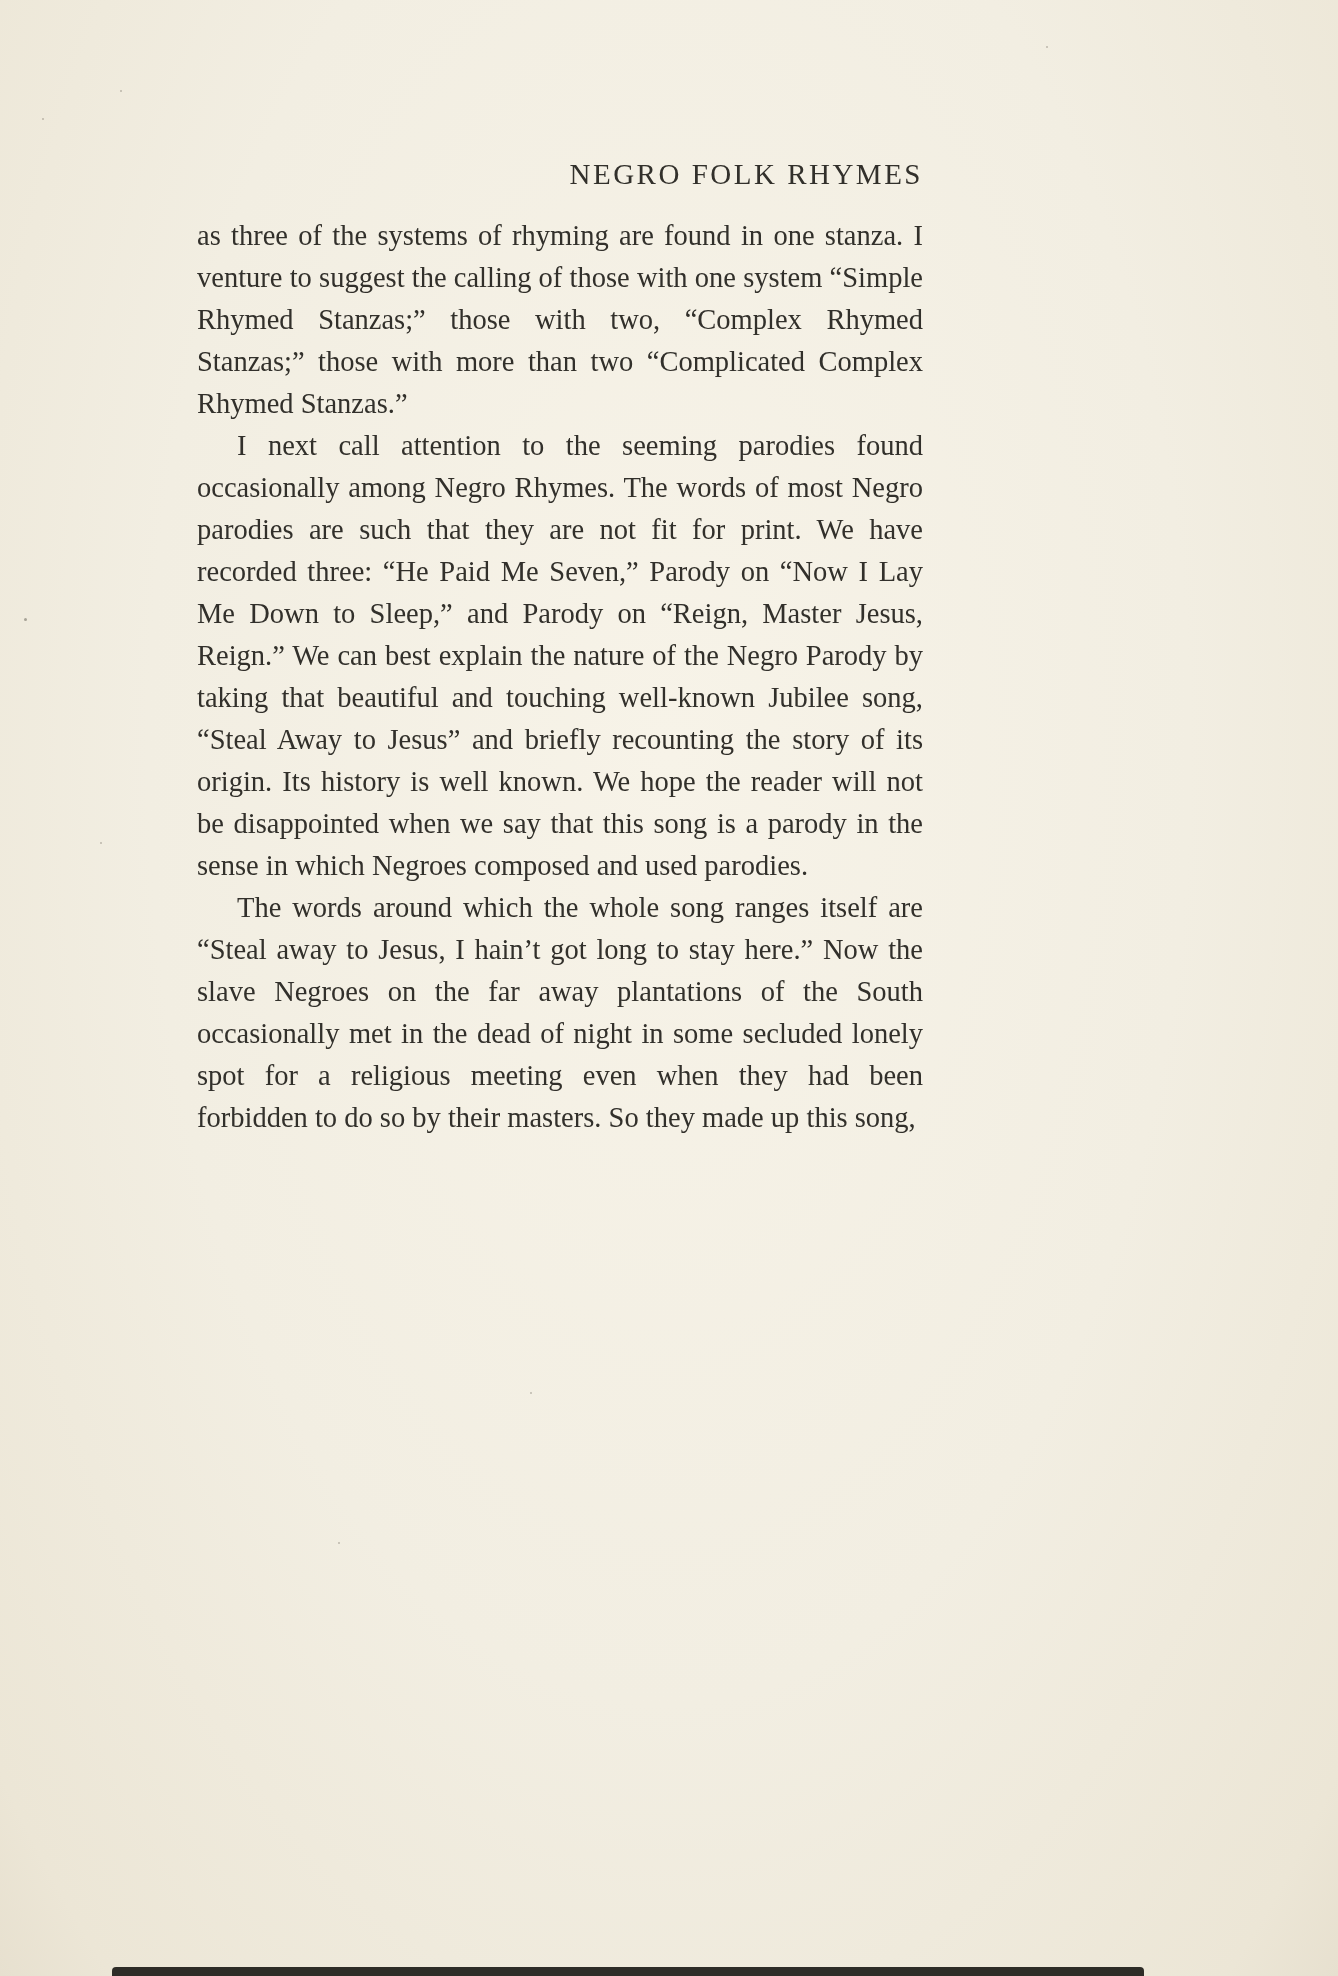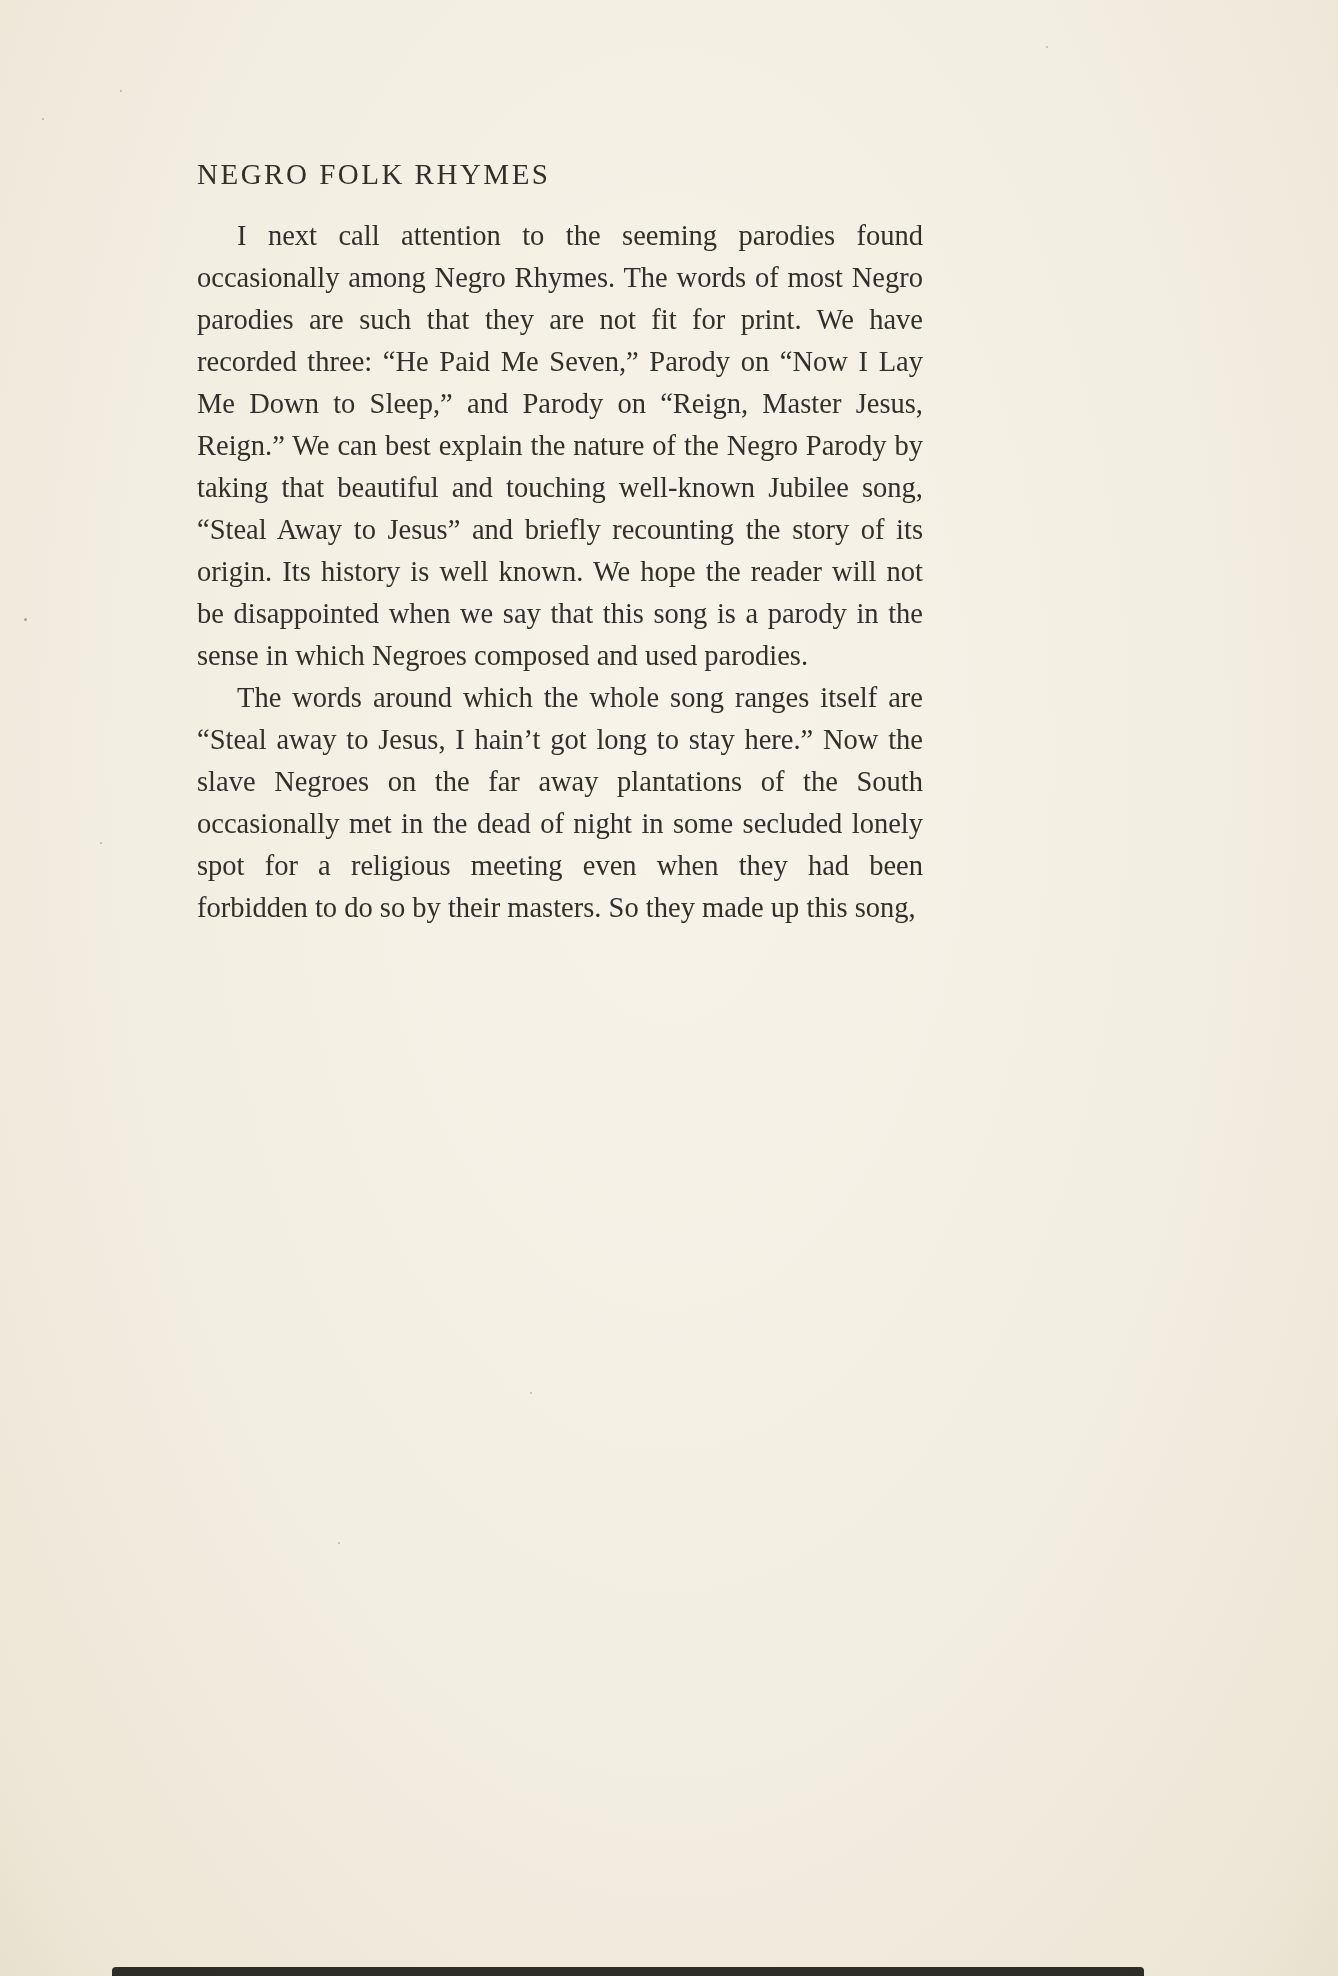--- a/index.html
+++ b/index.html
@@ -22,21 +22,21 @@
   .content {
     position: absolute;
     left: 197px;
     top: 158px;
     width: 726px;
   }
   .running-header {
     font-size: 29px;
     font-weight: normal;
     letter-spacing: 2.5px;
-    text-align: left;
+    text-align: right;
     margin: 0 0 24px 0;
     color: #32302b;
   }
   .body-text {
     font-size: 28.5px;
     line-height: 42px;
     text-align: justify;
     color: #32302b;
   }
   .body-text p {
@@ -79,20 +79,21 @@
 </style>
 </head>
 <body>
 
 <div class="page">
 
   <div class="content">
     <h1 class="running-header">NEGRO FOLK RHYMES</h1>
 
     <div class="body-text">
+      <p class="no-indent">as three of the systems of rhyming are found in one stanza.  I venture to suggest the calling of those with one system “Simple Rhymed Stanzas;” those with two, “Complex Rhymed Stanzas;” those with more than two “Complicated Complex Rhymed Stanzas.”</p>
       <p>I next call attention to the seeming parodies found occasionally among Negro Rhymes.  The words of most Negro parodies are such that they are not fit for print.  We have recorded three:  “He Paid Me Seven,” Parody on “Now I Lay Me Down to Sleep,” and Parody on “Reign, Master Jesus, Reign.”  We can best explain the nature of the Negro Parody by taking that beautiful and touching well-known Jubilee song, “Steal Away to Jesus” and briefly recounting the story of its origin.  Its history is well known.  We hope the reader will not be disappointed when we say that this song is a parody in the sense in which Negroes composed and used parodies.</p>
       <p>The words around which the whole song ranges itself are “Steal away to Jesus, I hain’t got long to stay here.”  Now the slave Negroes on the far away plantations of the South occasionally met in the dead of night in some secluded lonely spot for a religious meeting even when they had been forbidden to do so by their masters.  So they made up this song,</p>
     </div>
 
   </div>
 
   <div class="speck" style="left:24px; top:618px;"></div>
   <div class="speck small" style="left:120px; top:90px;"></div>
   <div class="speck small" style="left:42px; top:118px;"></div>
   <div class="speck small" style="left:1046px; top:46px;"></div>

